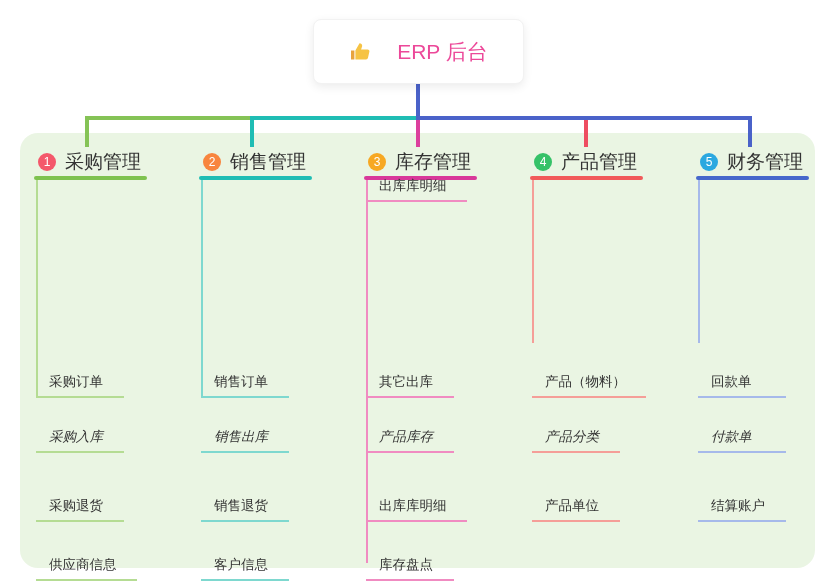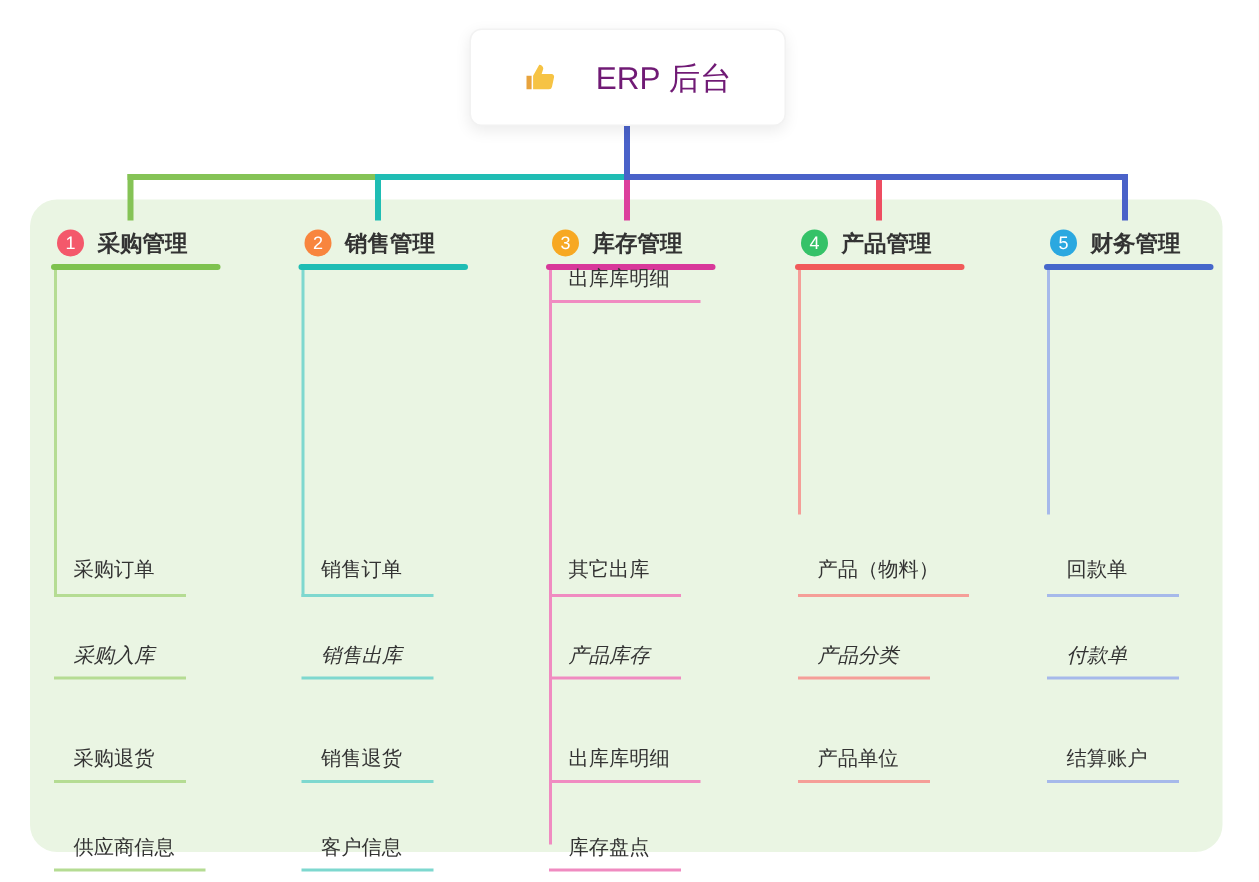--- a/index.html
+++ b/index.html
@@ -8,44 +8,44 @@
 
   
   .panel{position:absolute;left:20px;top:133px;width:795px;height:435px;
          background:#eaf5e3;border-radius:18px;}
 
   
   .root-card{position:absolute;left:313px;top:19px;width:209px;height:63px;
              background:#ffffff;border:1px solid #f2f2f2;border-radius:8px;
              box-shadow:0 3px 10px rgba(0,0,0,.08);
              display:flex;align-items:center;justify-content:center;gap:24px;
-             font-size:21px;color:#701a75;font-weight:500;z-index:3;}
+             font-size:21px;color:#ec4899;font-weight:500;z-index:3;}
   .root-card .thumb{width:24px;height:24px;display:inline-block;}
 
   
   .line{position:absolute;z-index:1;}
   .h4{height:4px;} .w4{width:4px;}
 
   
   .branch{position:absolute;top:148px;width:150px;z-index:2;}
   .b-header{height:28px;display:flex;align-items:center;gap:9px;padding-left:4px;cursor:default;}
   .badge{width:18px;height:18px;border-radius:50%;background:var(--badge,#ccc);
          color:#fff;font-size:12px;line-height:18px;text-align:center;flex:0 0 18px;}
-  .b-title{font-size:15px;color:#333;white-space:nowrap;font-weight:bold;}
+  .b-title{font-size:19px;color:#333;white-space:nowrap;}
   .b-underline{position:absolute;left:0;top:28px;width:113px;height:4px;border-radius:2px;
                background:var(--main,#999);}
   .spine{position:absolute;left:2px;top:32px;width:2px;background:var(--light,#ccc);}
   .branch.n3 .spine{height:163px;}
   .branch.n4 .spine{height:218px;}
   .branch.n7 .spine{height:383px;}
   .child{position:absolute;left:2px;height:24px;line-height:20px;box-sizing:content-box;
          padding:0 20px 0 13px;min-width:55px;white-space:nowrap;
          font-size:13.5px;color:#333;border-bottom:2px solid var(--light,#ccc);}
   .child:nth-of-type(1){top:59px;}  .child:nth-of-type(2){top:114px;}
-  .child:nth-of-type(3){top:169px;} .child:nth-of-type(4){top:224px;font-family:Liberation Mono, monospace;}
+  .child:nth-of-type(3){top:169px;} .child:nth-of-type(4){top:224px;}
   .child:nth-of-type(5){top:279px;font-style:italic;} .child:nth-of-type(6){top:348px;}
   .child:nth-of-type(7){top:407px;}
 </style>
 </head>
 <body>
 
 <div id="canvas">
 
   <div class="panel"></div>
 

